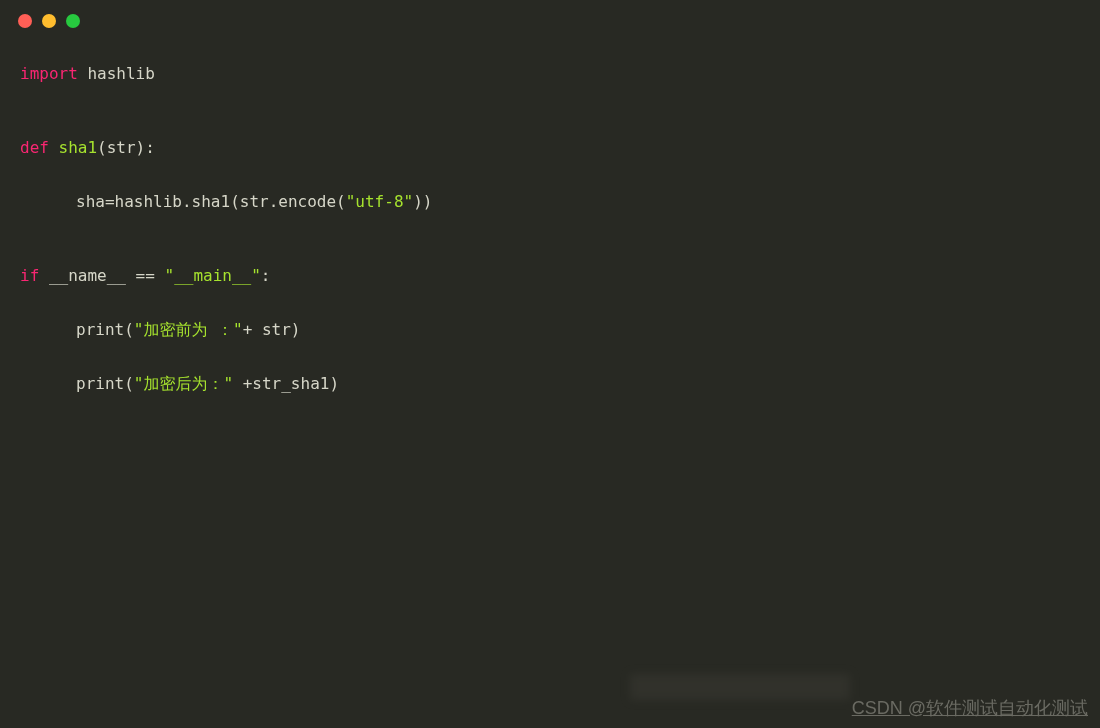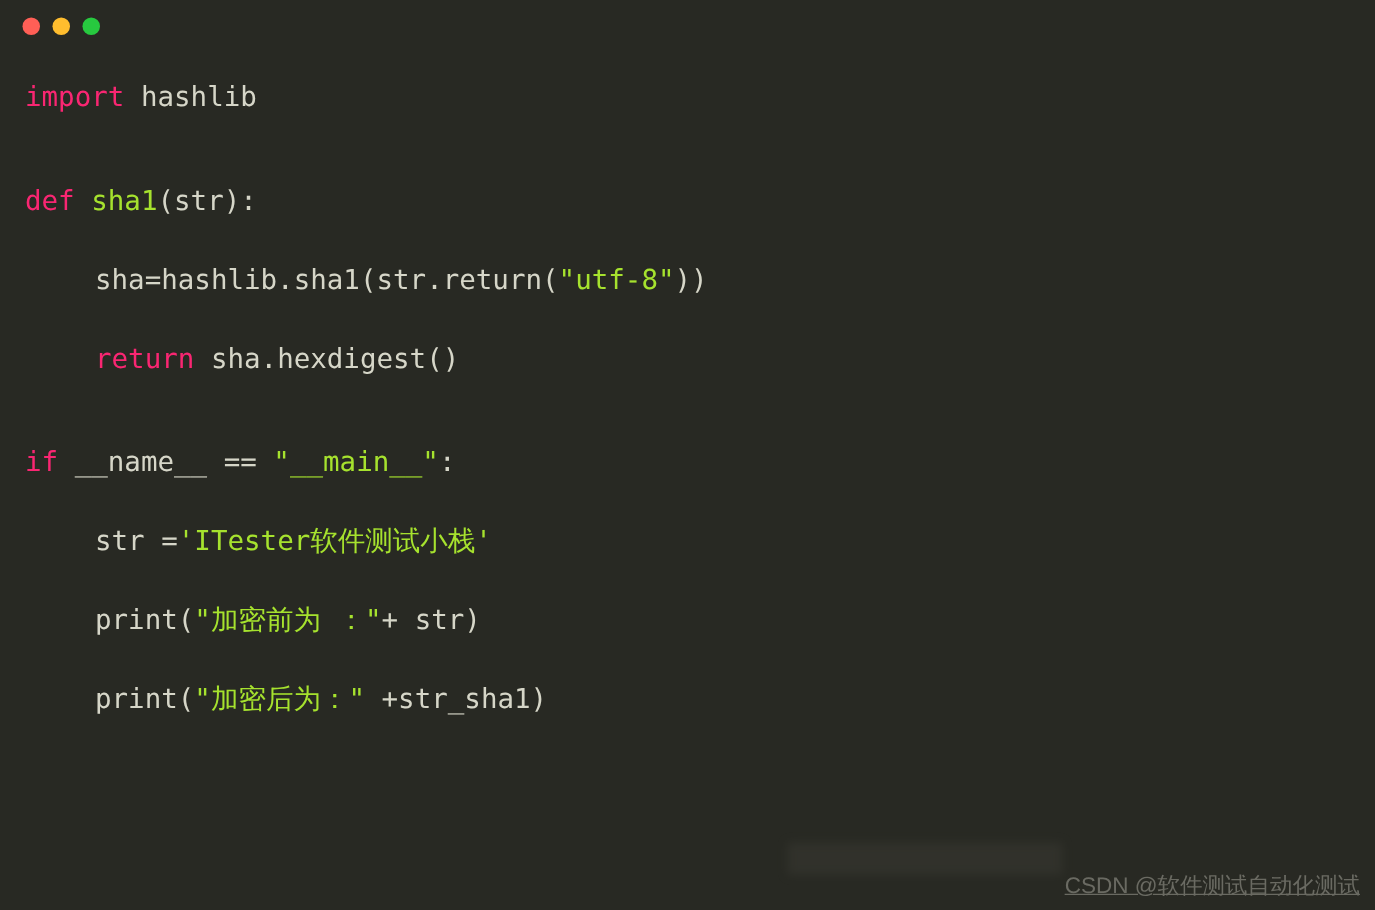--- a/index.html
+++ b/index.html
@@ -24,21 +24,21 @@
       width: 14px;
       height: 14px;
       border-radius: 50%;
     }
     .dot-red { background: #ff5f56; }
     .dot-yellow { background: #ffbd2e; }
     .dot-green { background: #27c93f; }
     
     .code-area {
       padding: 20px 20px 0 20px;
-      font-size: 22px;
+      font-size: 16px;
       line-height: 1.5;
     }
     .code-line {
       white-space: pre;
       margin-bottom: 30px;
     }
     .kw { color: #f92672; }
     .fn { color: #a6e22e; }
     .plain { color: #d6d6c8; }
     .str { color: #a6e22e; }
@@ -72,27 +72,25 @@
   <div class="window-dot dot-red"></div>
   <div class="window-dot dot-yellow"></div>
   <div class="window-dot dot-green"></div>
 </div>
 
 <div class="code-area">
   <div class="code-line"><span class="kw">import</span><span class="plain"> hashlib</span></div>
 
   <div class="code-line" style="margin-top: 50px;"><span class="kw">def</span><span class="fn"> sha1</span><span class="plain">(str):</span></div>
 
-  <div class="code-line"><span class="indent"></span><span class="plain">sha=hashlib.sha1(str.return(</span><span class="str">"utf-8"</span><span class="plain">))</span></div>
+  <div class="code-line"><span class="indent"></span><span class="plain">sha=hashlib.sha1(str.encode(</span><span class="str">"utf-8"</span><span class="plain">))</span></div>
 
-  <div class="code-line"><span class="indent"></span><span class="kw">return</span><span class="plain"> sha.hexdigest()</span></div>
 
   <div class="code-line" style="margin-top: 50px;"><span class="kw">if</span><span class="plain"> __name__ == </span><span class="str">"__main__"</span><span class="plain">:</span></div>
 
-  <div class="code-line"><span class="indent"></span><span class="plain">str =</span><span class="str">'ITester软件测试小栈'</span></div>
 
 
   <div class="code-line"><span class="indent"></span><span class="plain">print(</span><span class="str">"加密前为 ："</span><span class="plain">+ str)</span></div>
 
   <div class="code-line"><span class="indent"></span><span class="plain">print(</span><span class="str">"加密后为："</span><span class="plain"> +str_sha1)</span></div>
 </div>
 
 <div class="blur-block"></div>
 <div class="watermark">CSDN @软件测试自动化测试</div>
 

